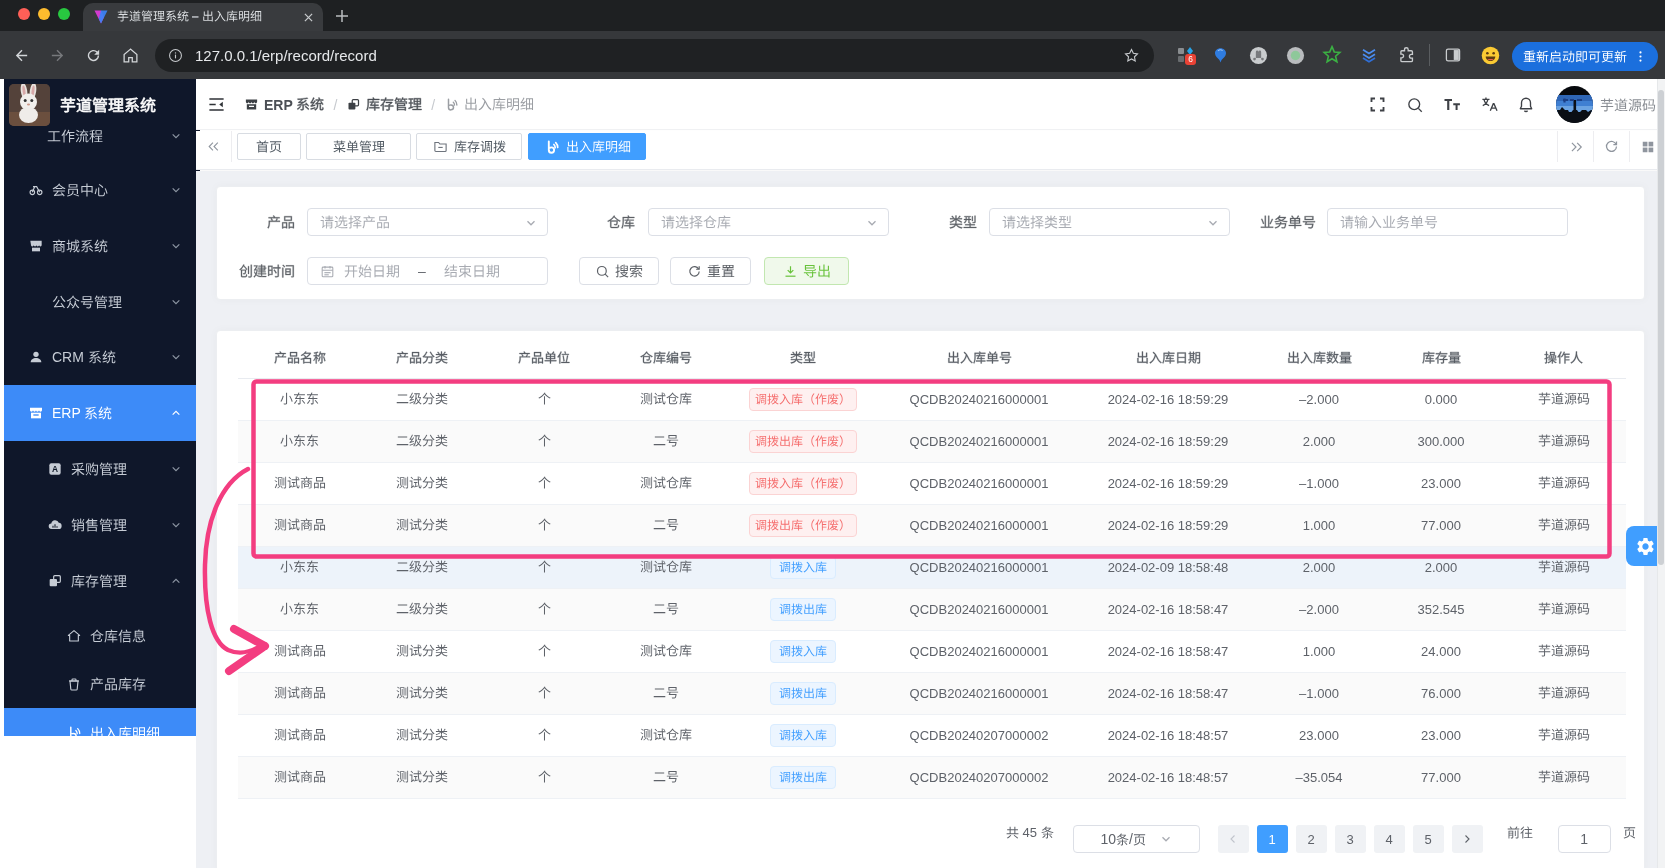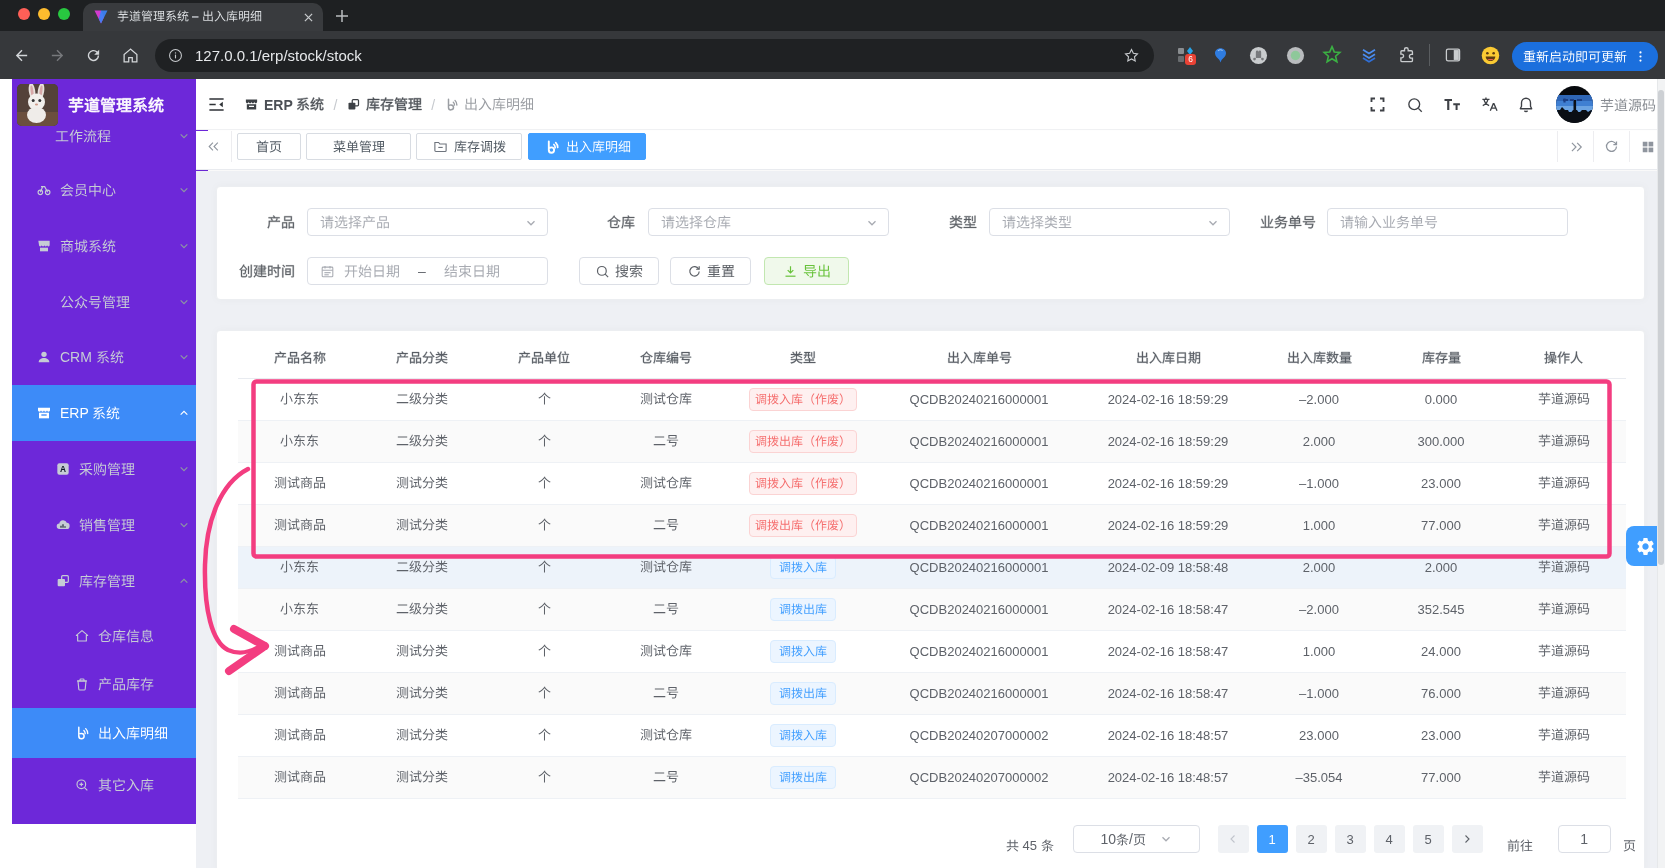--- a/index.html
+++ b/index.html
@@ -14,21 +14,21 @@
 .light{position:absolute;top:8px;width:12px;height:12px;border-radius:50%}
 #tab{position:absolute;left:83px;top:3px;width:240px;height:28px;background:#393b3e;
   border-radius:10px 10px 0 0;display:flex;align-items:center;padding:0 10px;color:#dee1e4;font-size:12px}
 #toolbar{position:absolute;left:0;top:31px;width:1665px;height:48px;background:#36383b}
 #urlpill{position:absolute;left:155px;top:39px;width:999px;height:33px;background:#1f2123;
   border-radius:17px;display:flex;align-items:center;color:#e6e8ea;font-size:15px}
 .tbico{position:absolute;top:31px;height:48px;display:flex;align-items:center;justify-content:center}
 #updbtn{position:absolute;left:1512px;top:42px;width:146px;height:29px;background:#1b6fdd;
   border-radius:15px;color:#fff;font-size:13px;display:flex;align-items:center;justify-content:center}
 
-#sidebar{position:absolute;left:12px;top:79px;width:196px;height:745px;background:#6d28d9;overflow:hidden}
+#sidebar{position:absolute;left:4px;top:79px;width:196px;height:657px;background:#0f172a;overflow:hidden}
 #appheader{position:absolute;left:196px;top:79px;width:1469px;height:51px;background:#fff;
   border-bottom:1px solid #f0f1f3}
 #tagsbar{position:absolute;left:196px;top:131px;width:1469px;height:39px;background:#fff;
   border-bottom:1px solid #e9ebef;box-shadow:0 1px 3px rgba(0,0,0,.04)}
 #content{position:absolute;left:196px;top:171px;width:1469px;height:697px;background:#eef0f4}
 .card{position:absolute;background:#fff;border-radius:4px;border:1px solid #eceef1;
   box-shadow:0 0 10px rgba(0,0,0,.03)}
 
 .mi{position:absolute;left:0;width:196px;height:50px;display:flex;align-items:center;color:#c6ccd5;font-size:14px}
 .mi .mico{position:absolute;left:24px;width:16px;height:16px;color:#c6ccd5}
@@ -60,21 +60,21 @@
 th,td{text-align:center;font-weight:400;font-size:13px;color:#5e6269;padding:0;overflow:hidden;white-space:nowrap}
 thead th{height:39px;border-bottom:1px solid #e8ebf0;font-weight:700;color:#5a5e65}
 tbody td{height:42px;border-bottom:1px solid #eef1f5}
 tbody tr.stripe td{background:#fafafa}
 tbody tr.hov td{background:#edf3fa}
 .rtag{display:inline-flex;align-items:center;justify-content:center;height:23px;padding:0 5px;
   border-radius:4px;font-size:12px;background:#fef0f0;border:1px solid #fbd3d3;color:#f56c6c}
 .btag{display:inline-flex;align-items:center;justify-content:center;height:23px;padding:0 8px;
   border-radius:4px;font-size:12px;background:#ecf5ff;border:1px solid #d9ecff;color:#409eff}
 
-.pgn{position:absolute;display:flex;align-items:flex-end;font-size:13px;color:#5e6269}
+.pgn{position:absolute;display:flex;align-items:flex-start;font-size:13px;color:#5e6269}
 .pbtn{width:31px;height:28px;border-radius:3px;background:#f0f2f5;display:flex;align-items:center;
   justify-content:center;margin-left:8px;font-size:13px;color:#5e6269}
 .pbtn.on{background:#409eff;color:#fff}
 
 #gear{position:absolute;left:1626px;top:526px;width:39px;height:40px;background:#409eff;
   border-radius:8px 0 0 8px;display:flex;align-items:center;justify-content:center}
 #sbar{position:absolute;left:1657px;top:79px;width:8px;height:789px;background:#f2f3f4;border-left:1px solid #e6e8ea}
 #sthumb{position:absolute;left:1658px;top:90px;width:6px;height:475px;background:#cdd0d4;border-radius:3px}
 #annot{position:absolute;left:0;top:0;pointer-events:none}
 </style>
@@ -234,21 +234,21 @@
       <svg width="17" height="17" viewBox="0 0 24 24">
         <path d="M12 3 3 10.5V21h6.5v-6h5v6H21V10.5z" fill="none" stroke="#d3d6d9" stroke-width="1.8"></path>
       </svg>
     </div>
     <div id="urlpill">
       <svg width="15" height="15" viewBox="0 0 24 24" style="margin:0 12px 0 13px">
         <circle cx="12" cy="12" r="9.5" fill="none" stroke="#c6c9cc" stroke-width="1.7"></circle>
         <path d="M12 10.6v6" stroke="#c6c9cc" stroke-width="1.8"></path>
         <circle cx="12" cy="7.8" r="1.1" fill="#c6c9cc"></circle>
       </svg>
-      <span>127.0.0.1/erp/stock/stock</span>
+      <span>127.0.0.1/erp/record/record</span>
       <svg width="17" height="17" viewBox="0 0 24 24" style="margin-left:auto;margin-right:14px">
         <path d="M12 3.6l2.6 5.3 5.8.8-4.2 4.1 1 5.8L12 16.9l-5.2 2.7 1-5.8L3.6 9.7l5.8-.8z" fill="none" stroke="#c6c9cc" stroke-width="1.6"></path>
       </svg>
     </div>
     <div class="tbico" style="left:1173px;width:26px">
       <svg width="20" height="20" viewBox="0 0 20 20">
         <rect x="2" y="3" width="6" height="6" rx="1" fill="#8a8d90"></rect>
         <rect x="2" y="11" width="6" height="6" rx="1" fill="#6a6d70"></rect>
         <path d="M14 2l3 4-3 4-3-4z" fill="#27a3e8"></path>
         <rect x="9" y="9" width="11" height="11" rx="3" fill="#e94235"></rect>

